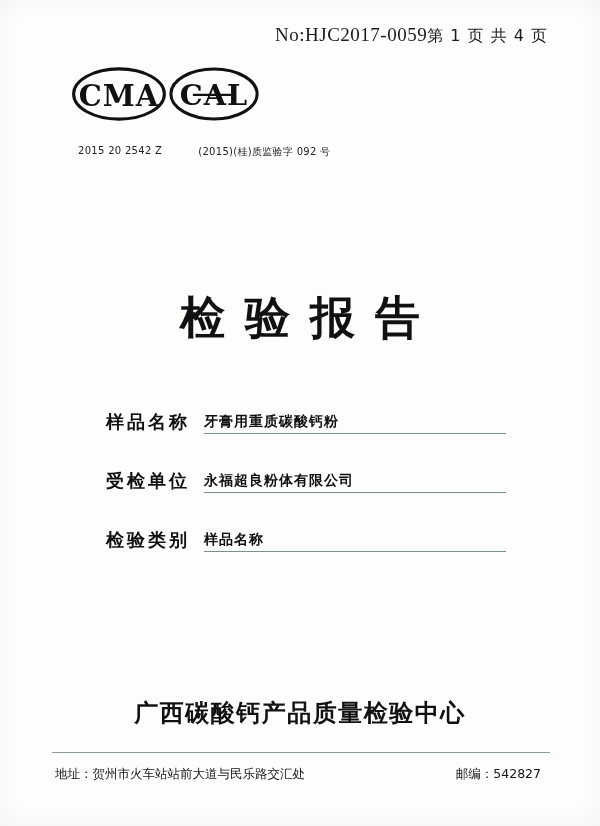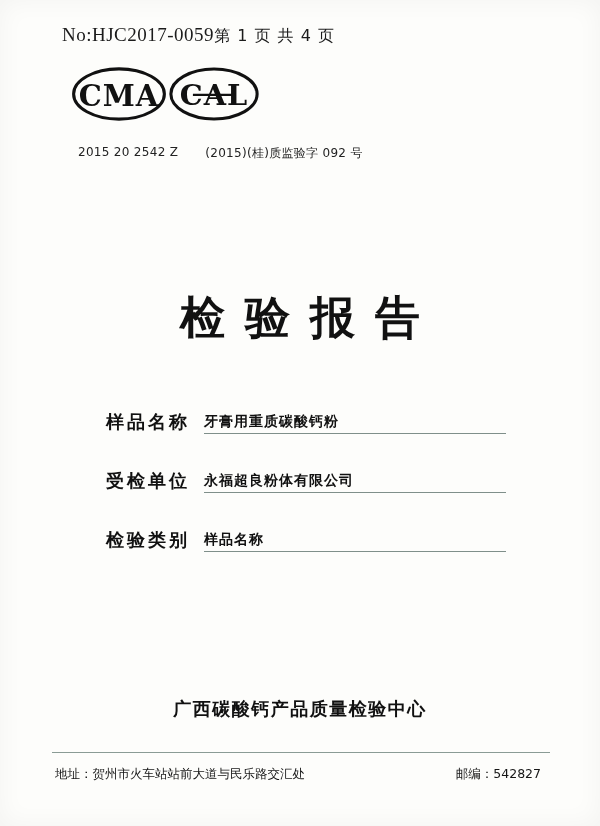--- a/index.html
+++ b/index.html
@@ -22,21 +22,21 @@
     background: #fdfdfb;
   }
 
   
   .header-row {
     position: absolute;
     top: 24px;
     left: 62px;
     right: 52px;
     display: flex;
-    justify-content: flex-start;
+    justify-content: flex-end;
     align-items: baseline;
   }
   .report-no {
     font-family: "Liberation Serif", serif;
     font-size: 19px;
     letter-spacing: 0.5px;
     color: #1b1b1b;
   }
   .page-count {
     font-family: "DejaVu Sans", sans-serif;
@@ -57,25 +57,25 @@
     width: 98px;
     height: 56px;
   }
   .mark-cal { width: 92px; }
 
   .marks-caption {
     position: absolute;
     top: 145px;
     left: 78px;
     font-family: "DejaVu Sans", sans-serif;
-    font-size: 12px;
+    font-size: 10px;
     color: #222;
     letter-spacing: 0.3px;
     display: flex;
-    gap: 27px;
+    gap: 36px;
   }
 
   
   .title {
     position: absolute;
     top: 288px;
     left: 0;
     width: 600px;
     text-align: center;
     font-family: "DejaVu Serif", serif;
@@ -123,21 +123,21 @@
   }
 
   
   .issuer {
     position: absolute;
     top: 697px;
     left: 0;
     width: 600px;
     text-align: center;
     font-family: "DejaVu Sans", sans-serif;
-    font-size: 18px;
+    font-size: 24px;
     font-weight: bold;
     letter-spacing: 1.5px;
     color: #111;
   }
 
   
   .footer-rule {
     position: absolute;
     top: 752px;
     left: 52px;

